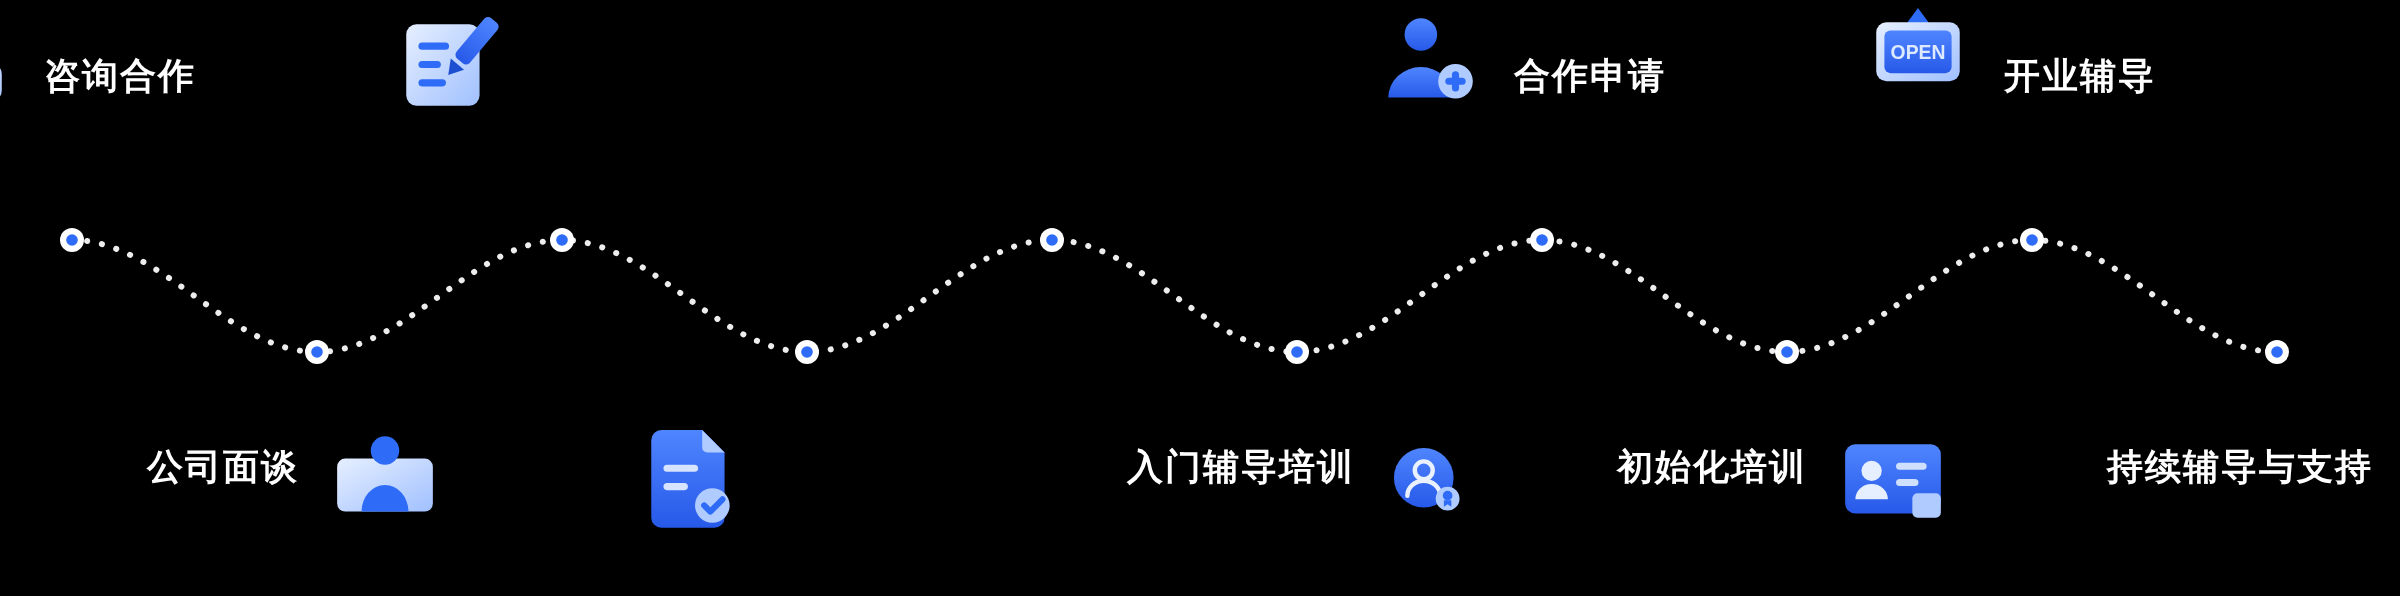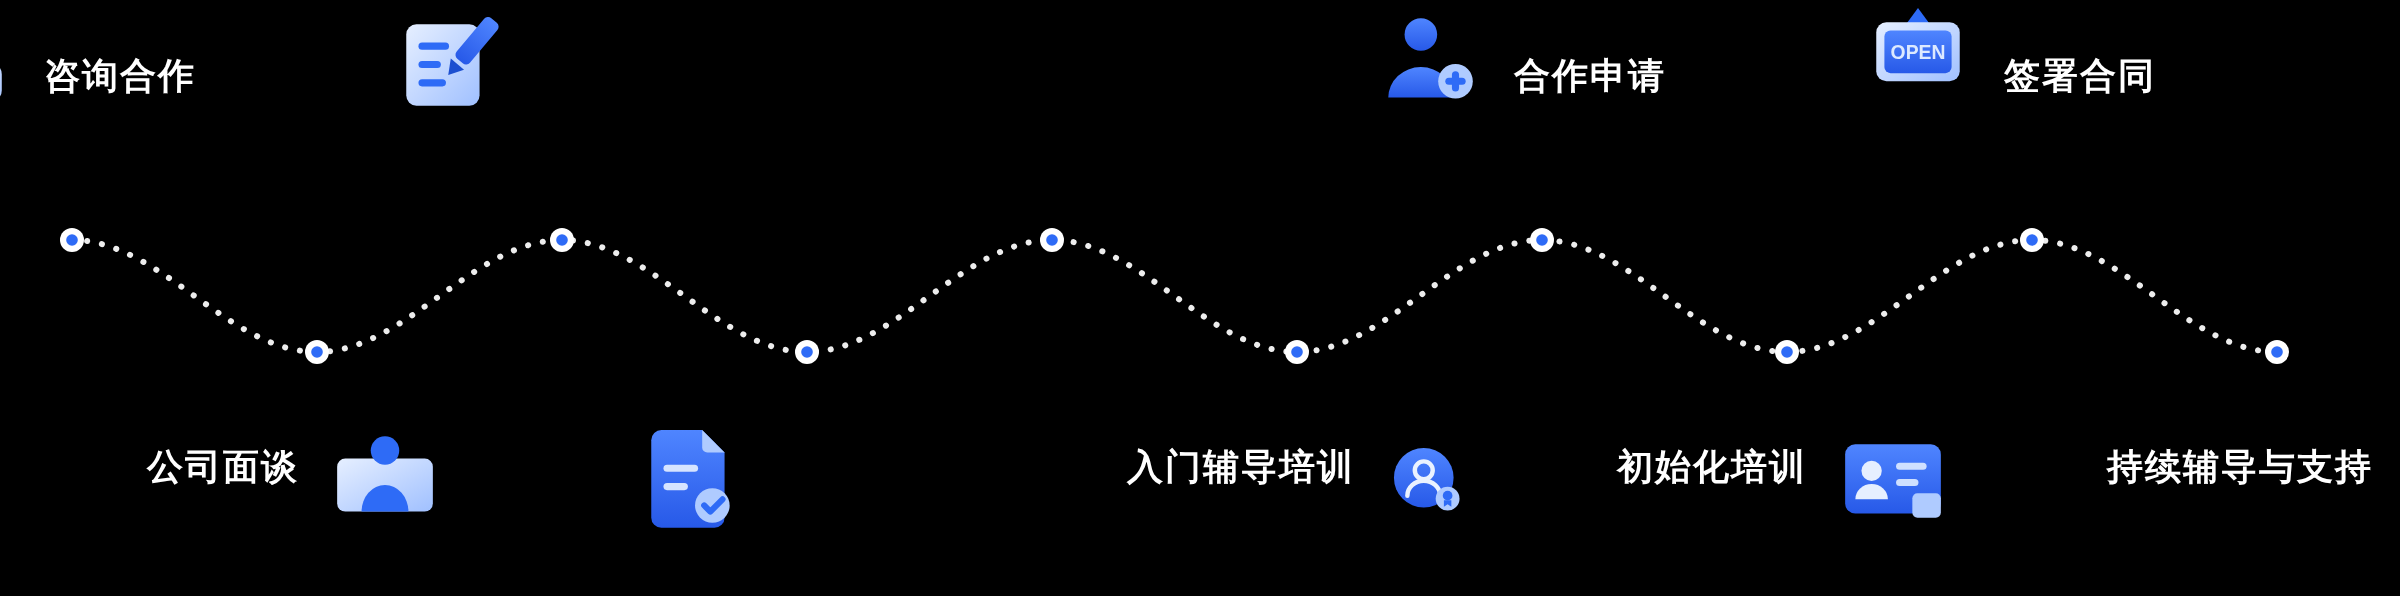--- a/index.html
+++ b/index.html
@@ -141,21 +141,21 @@
 
   <div class="step step-top" style="left:1862px">
     <div class="icon">
       <svg viewBox="0 0 110 110">
         <path d="M55 0 l11 15 h-22 z" fill="#2E6BF6"></path>
         <rect x="14" y="14" width="82" height="58" rx="10" fill="url(#gPale)"></rect>
         <rect x="22" y="22" width="66" height="42" rx="6" fill="url(#gBlue)"></rect>
         <text x="55" y="50" text-anchor="middle" font-family="Liberation Sans, sans-serif" font-size="19" font-weight="bold" fill="#DCE9FF">OPEN</text>
       </svg>
     </div>
-    <div class="label">签署合同</div>
+    <div class="label">开业辅导</div>
   </div>
 
   <div class="step step-bottom" style="left:147px">
     <div class="label">公司面谈</div>
     <div class="icon">
       <svg viewBox="0 0 110 110">
         <rect x="8" y="34" width="94" height="52" rx="8" fill="url(#gPale)"></rect>
         <circle cx="55" cy="26" r="14" fill="#2E6BF6"></circle>
         <path d="M32 86 a23 26 0 0 1 46 0 z" fill="#2E6BF6"></path>
       </svg>

